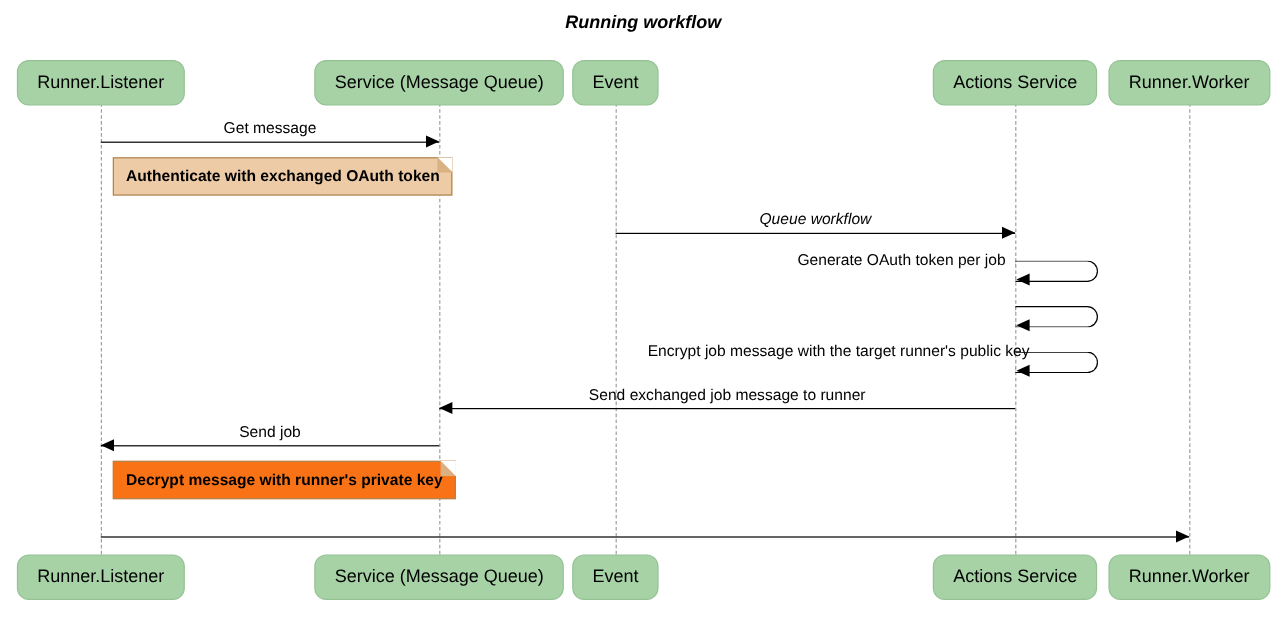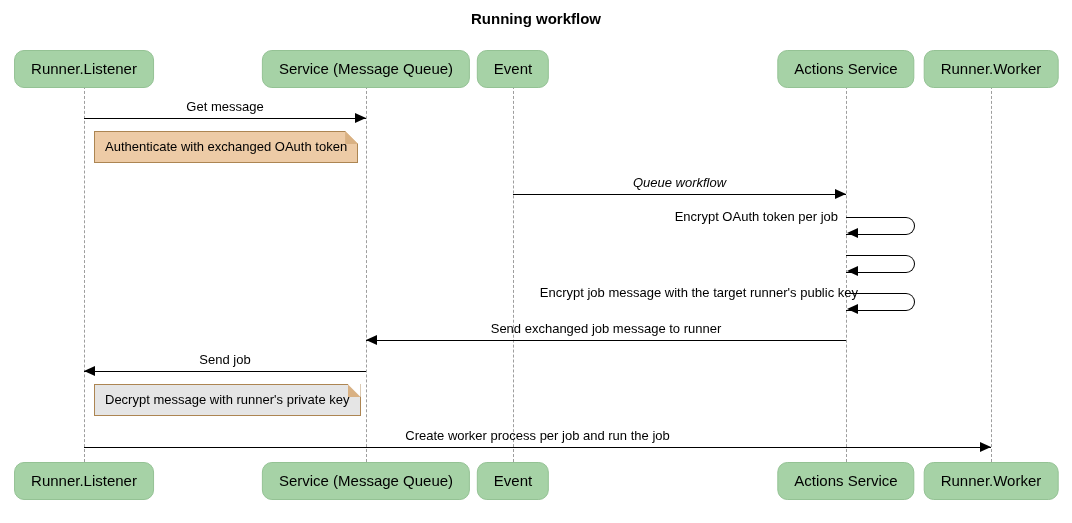--- a/index.html
+++ b/index.html
@@ -1,30 +1,30 @@
 <!DOCTYPE html>
 <html><head>
 <meta charset="utf-8">
 <style>
   html,body{margin:0;padding:0;background:#ffffff;}
   body{width:1072px;height:523px;position:relative;font-family:"Liberation Sans",sans-serif;color:#000;}
   #diagram{position:absolute;left:0;top:0;width:1072px;height:523px;overflow:hidden;background:#fff;}
-  .title{position:absolute;left:0;top:10px;width:100%;text-align:center;font-size:15px;font-weight:bold;}
+  .title{position:absolute;left:0;top:10px;width:100%;text-align:center;font-size:15px;font-weight:bold;font-style:italic;}
   .actor-box{position:absolute;transform:translateX(-50%);height:36px;line-height:36px;
     padding:0 16px;border-radius:10px;font-size:15px;white-space:nowrap;text-align:center;}
   .lifeline{position:absolute;width:0;border-left:1px dashed #9e9e9e;}
   .msg-line{position:absolute;height:0;border-top:1px solid #000;}
   .msg-label{position:absolute;width:500px;text-align:center;font-size:13px;height:16px;line-height:16px;white-space:nowrap;}
   .arrow-head{position:absolute;width:0;height:0;border-top:5px solid transparent;border-bottom:5px solid transparent;}
   .arrow-head.right{border-left:11px solid #000;}
   .arrow-head.left{border-right:11px solid #000;}
   .self-loop{position:absolute;width:68px;height:16px;border:1px solid #000;border-left:none;
     border-radius:0 9px 9px 0;background:transparent;}
   .self-label{position:absolute;left:0;text-align:right;font-size:13px;height:20px;line-height:20px;white-space:nowrap;}
-  .note{position:absolute;font-size:13px;line-height:16px;padding:7px 10px;white-space:nowrap;}
+  .note{position:absolute;font-size:13px;line-height:16px;padding:7px 10px;white-space:nowrap;font-weight:bold;}
   .note .fold-mask{position:absolute;top:-1px;right:-1px;width:13px;height:13px;background:#ffffff;
     -webkit-clip-path:polygon(0 0,100% 0,100% 100%);clip-path:polygon(0 0,100% 0,100% 100%);}
   .note .fold-flap{position:absolute;top:-1px;right:-1px;width:13px;height:13px;
     -webkit-clip-path:polygon(0 0,100% 100%,0 100%);clip-path:polygon(0 0,100% 100%,0 100%);}
 </style>
 </head>
 <body>
 
 <div id="diagram">
   <div class="title">Running workflow</div>
@@ -35,36 +35,35 @@
     <div class="lifeline" style="left: 991px; top: 86px; height: 376px; border-left-color: rgb(158, 158, 158);"></div>
     <div class="msg-line" style="left: 84px; width: 282px; top: 118px; border-top-color: rgb(0, 0, 0);"></div>
     <div class="arrow-head right" style="top: 113px; left: 355px;"></div>
     <div class="msg-label" style="left: -25px; top: 99px;">Get message</div>
     <div class="note" style="left: 94px; top: 131px; background: rgb(237, 203, 166); border: 1px solid rgb(172, 133, 82);"><span>Authenticate with exchanged OAuth token</span><div class="fold-mask"></div><div class="fold-flap" style="background: rgb(217, 177, 131);"></div></div>
     <div class="msg-line" style="left: 513px; width: 333px; top: 194px; border-top-color: rgb(0, 0, 0);"></div>
     <div class="arrow-head right" style="top: 189px; left: 835px;"></div>
     <div class="msg-label" style="left: 429.5px; top: 175px; font-style: italic;">Queue workflow</div>
     <div class="self-loop" style="left: 846px; top: 217px; width: 68px; height: 16px; border-color: rgb(0, 0, 0);"></div>
     <div class="arrow-head left" style="left: 847px; top: 228px;"></div>
-    <div class="self-label" style="width: 838px; top: 207px;">Encrypt OAuth token per job</div>
+    <div class="self-label" style="width: 838px; top: 207px;">Generate OAuth token per job</div>
     <div class="self-loop" style="left: 846px; top: 255px; width: 68px; height: 16px; border-color: rgb(0, 0, 0);"></div>
     <div class="arrow-head left" style="left: 847px; top: 266px;"></div>
     <div class="self-loop" style="left: 846px; top: 293px; width: 68px; height: 16px; border-color: rgb(0, 0, 0);"></div>
     <div class="arrow-head left" style="left: 847px; top: 304px;"></div>
     <div class="self-label" style="width: 838px; top: 283px; margin-left: 20px;">Encrypt job message with the target runner's public key</div>
     <div class="msg-line" style="left: 366px; width: 480px; top: 340px; border-top-color: rgb(0, 0, 0);"></div>
     <div class="arrow-head left" style="top: 335px; left: 366px;"></div>
     <div class="msg-label" style="left: 356px; top: 321px;">Send exchanged job message to runner</div>
     <div class="msg-line" style="left: 84px; width: 282px; top: 371px; border-top-color: rgb(0, 0, 0);"></div>
     <div class="arrow-head left" style="top: 366px; left: 84px;"></div>
     <div class="msg-label" style="left: -25px; top: 352px;">Send job</div>
-    <div class="note" style="left: 94px; top: 384px; background: #e5e5e5; border: 1px solid rgb(172, 133, 82);"><span>Decrypt message with runner's private key</span><div class="fold-mask"></div><div class="fold-flap" style="background: rgb(217, 177, 131);"></div></div>
+    <div class="note" style="left: 94px; top: 384px; background: #f97316; border: 1px solid rgb(172, 133, 82);"><span>Decrypt message with runner's private key</span><div class="fold-mask"></div><div class="fold-flap" style="background: rgb(217, 177, 131);"></div></div>
     <div class="msg-line" style="left: 84px; width: 907px; top: 447px; border-top-color: rgb(0, 0, 0);"></div>
     <div class="arrow-head right" style="top: 442px; left: 980px;"></div>
-    <div class="msg-label" style="left: 287.5px; top: 428px;">Create worker process per job and run the job</div>
     <div class="actor-box" style="left: 84px; top: 50px; background: rgb(166, 210, 166); border: 1px solid rgb(148, 194, 148);">Runner.Listener</div>
     <div class="actor-box" style="left: 84px; top: 462px; background: rgb(166, 210, 166); border: 1px solid rgb(148, 194, 148);">Runner.Listener</div>
     <div class="actor-box" style="left: 366px; top: 50px; background: rgb(166, 210, 166); border: 1px solid rgb(148, 194, 148);">Service (Message Queue)</div>
     <div class="actor-box" style="left: 366px; top: 462px; background: rgb(166, 210, 166); border: 1px solid rgb(148, 194, 148);">Service (Message Queue)</div>
     <div class="actor-box" style="left: 513px; top: 50px; background: rgb(166, 210, 166); border: 1px solid rgb(148, 194, 148);">Event</div>
     <div class="actor-box" style="left: 513px; top: 462px; background: rgb(166, 210, 166); border: 1px solid rgb(148, 194, 148);">Event</div>
     <div class="actor-box" style="left: 846px; top: 50px; background: rgb(166, 210, 166); border: 1px solid rgb(148, 194, 148);">Actions Service</div>
     <div class="actor-box" style="left: 846px; top: 462px; background: rgb(166, 210, 166); border: 1px solid rgb(148, 194, 148);">Actions Service</div>
     <div class="actor-box" style="left: 991px; top: 50px; background: rgb(166, 210, 166); border: 1px solid rgb(148, 194, 148);">Runner.Worker</div>
     <div class="actor-box" style="left: 991px; top: 462px; background: rgb(166, 210, 166); border: 1px solid rgb(148, 194, 148);">Runner.Worker</div>

